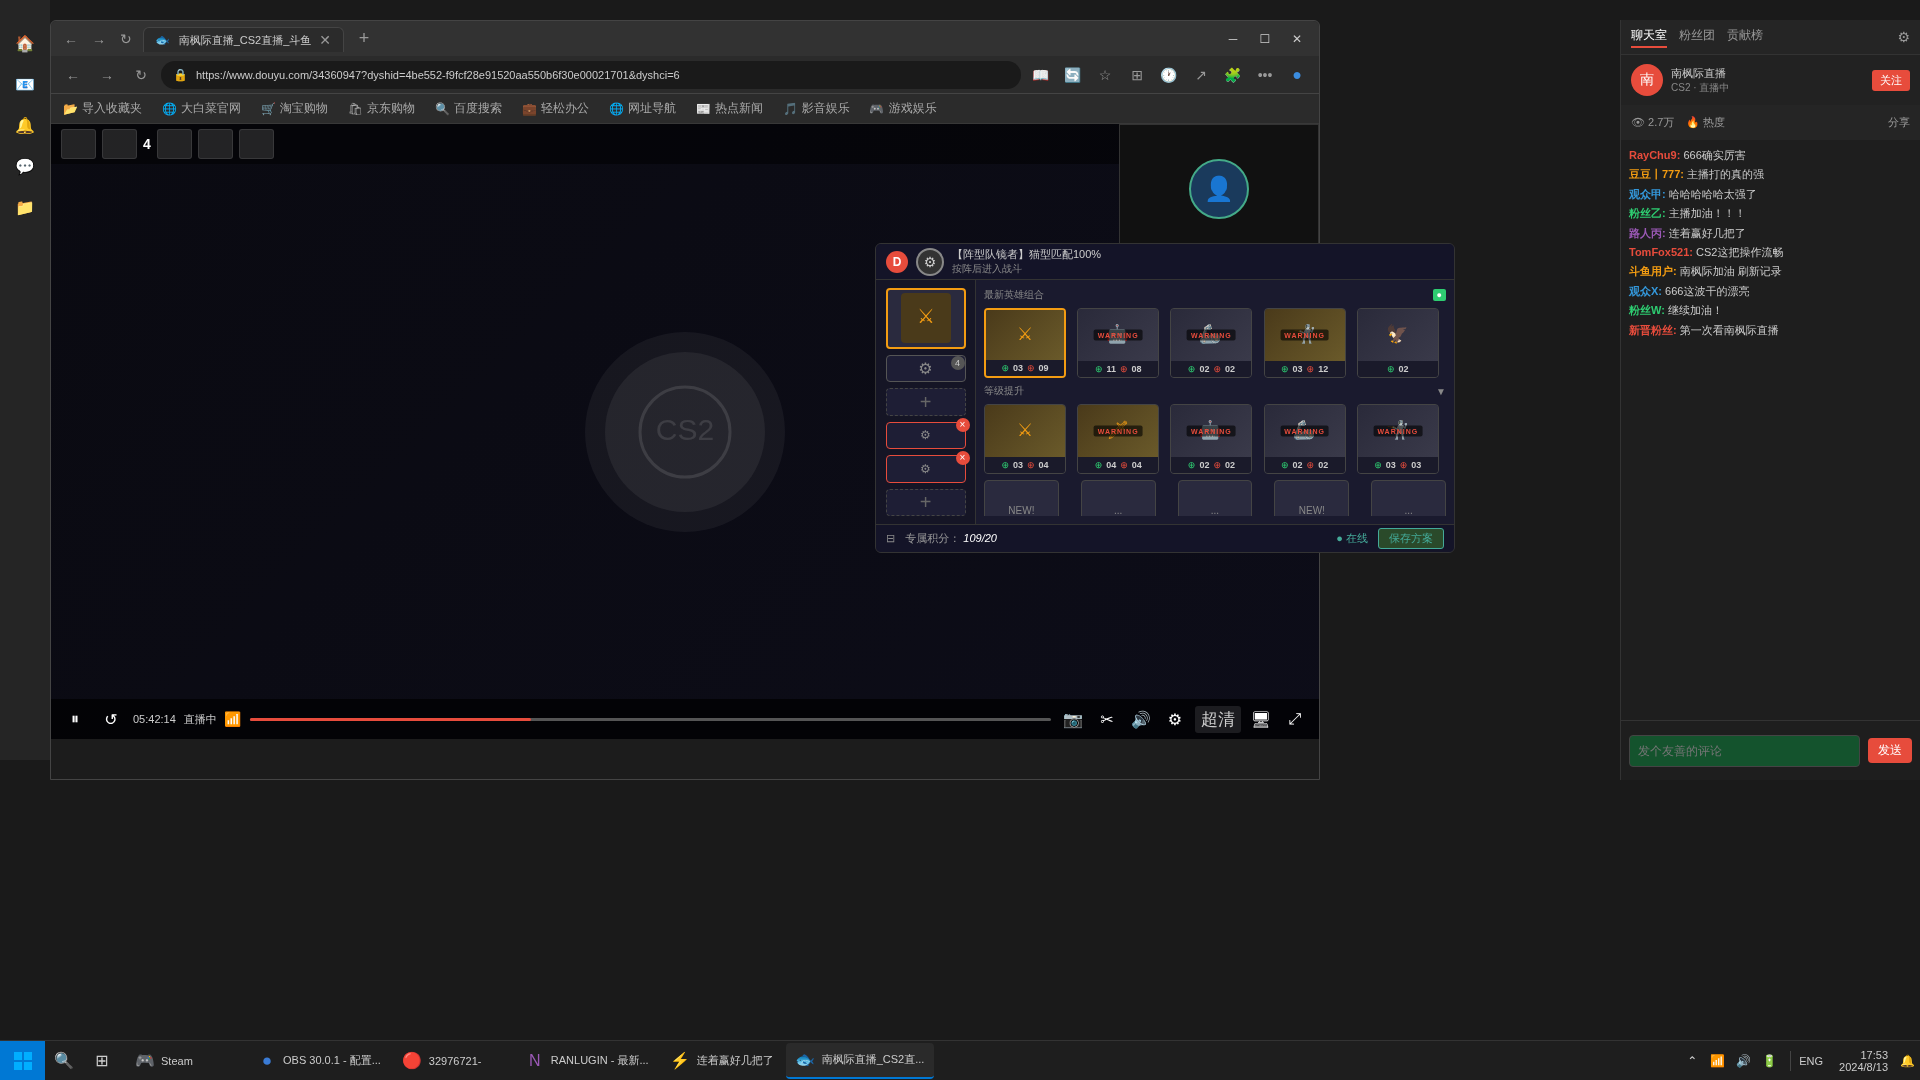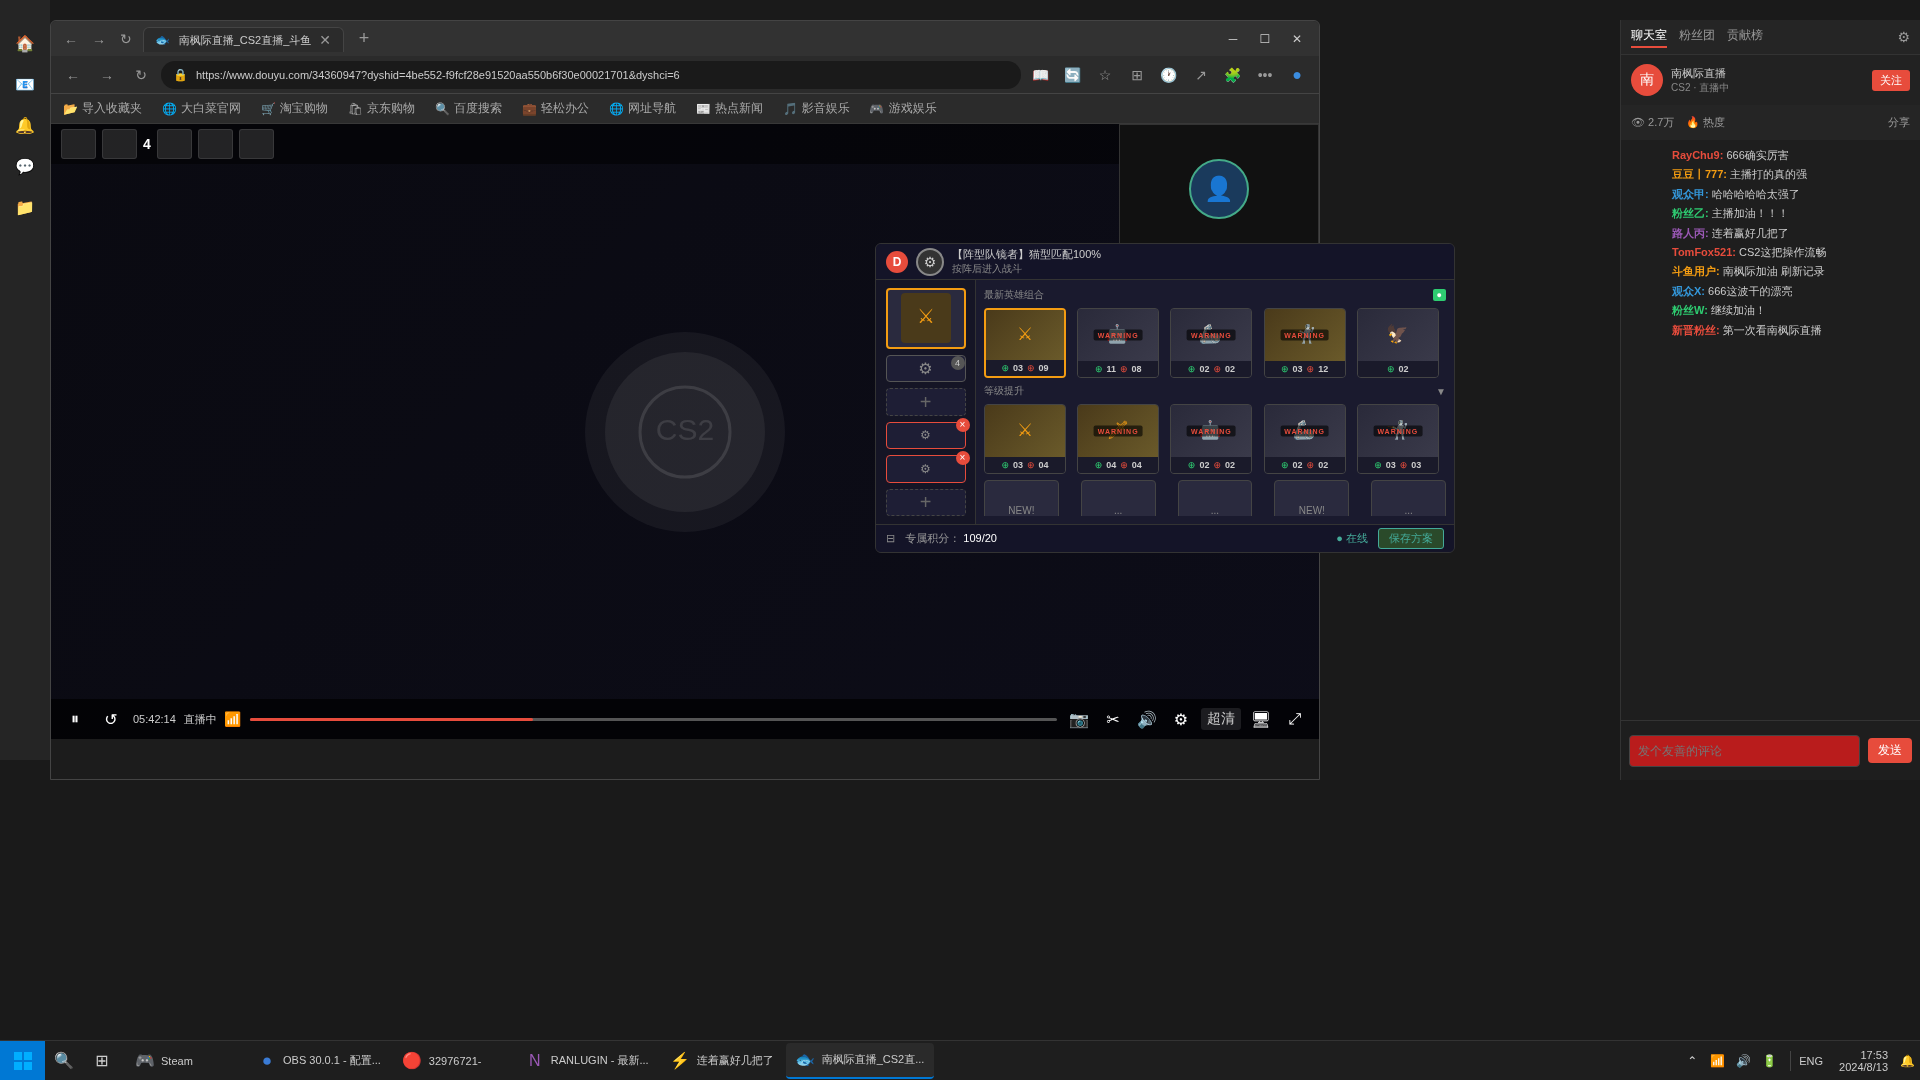--- a/index.html
+++ b/index.html
@@ -311,21 +311,21 @@
       border-radius: 2px;
       width: 35%;
     }
     .ctrl-right {
       display: flex;
       gap: 6px;
       align-items: center;
     }
     .quality-btn {
       color: #ccc;
-      font-size: 14px;
+      font-size: 17px;
       cursor: pointer;
       background: rgba(255,255,255,0.1);
       padding: 2px 6px;
       border-radius: 3px;
     }
 
     
     #right-panel {
       position: absolute;
       top: 20px;
@@ -404,42 +404,41 @@
       padding: 8px;
       display: flex;
       flex-direction: column;
       gap: 4px;
     }
     .chat-message {
       font-size: 11px;
       line-height: 1.4;
       color: #ccc;
       word-break: break-all;
-      margin-left: 43px;
     }
     .chat-user {
       font-weight: bold;
     }
     .chat-user.red { color: #e74c3c; }
     .chat-user.yellow { color: #f39c12; }
     .chat-user.blue { color: #3498db; }
     .chat-user.green { color: #2ecc71; }
     .chat-user.purple { color: #9b59b6; }
     .chat-input-area {
       height: 60px;
       border-top: 1px solid #333;
       padding: 8px;
       display: flex;
       align-items: center;
       gap: 8px;
       flex-shrink: 0;
     }
     .chat-input {
       flex: 1;
-      background: #b91c1c;
+      background: #14532d;
       border: 1px solid #444;
       border-radius: 4px;
       height: 32px;
       padding: 0 8px;
       color: #ccc;
       font-size: 12px;
     }
     .chat-send-btn {
       background: #e74c3c;
       color: #fff;
@@ -1162,21 +1161,21 @@
         </div>
         <div style="flex:1;height:60px;background:#2a2a3e;border-radius:4px;border:1px solid #444;display:flex;align-items:center;justify-content:center;font-size:10px;color:#888;">...</div>
       </div>
     </div>
   </div>
 
   <div class="overlay-footer">
     <span class="filter-icon">⊟</span>
     <span>
       <span>专属积分：</span>
-      <span style="color:#fff;">109/20</span>
+      <span style="color:#fff;font-style:italic;">109/20</span>
     </span>
     <div style="flex:1;"></div>
     <span style="color:#4a9;font-size:11px;">● 在线</span>
     <button class="save-btn">保存方案</button>
   </div>
 </div>
 
 <div id="taskbar">
 
   <div class="taskbar-start">

